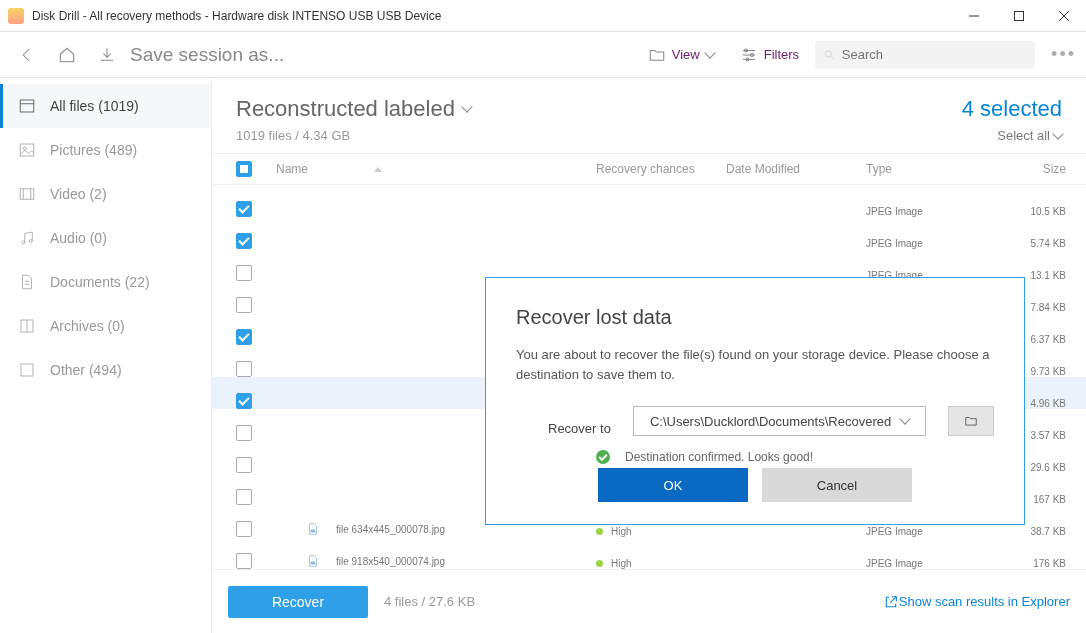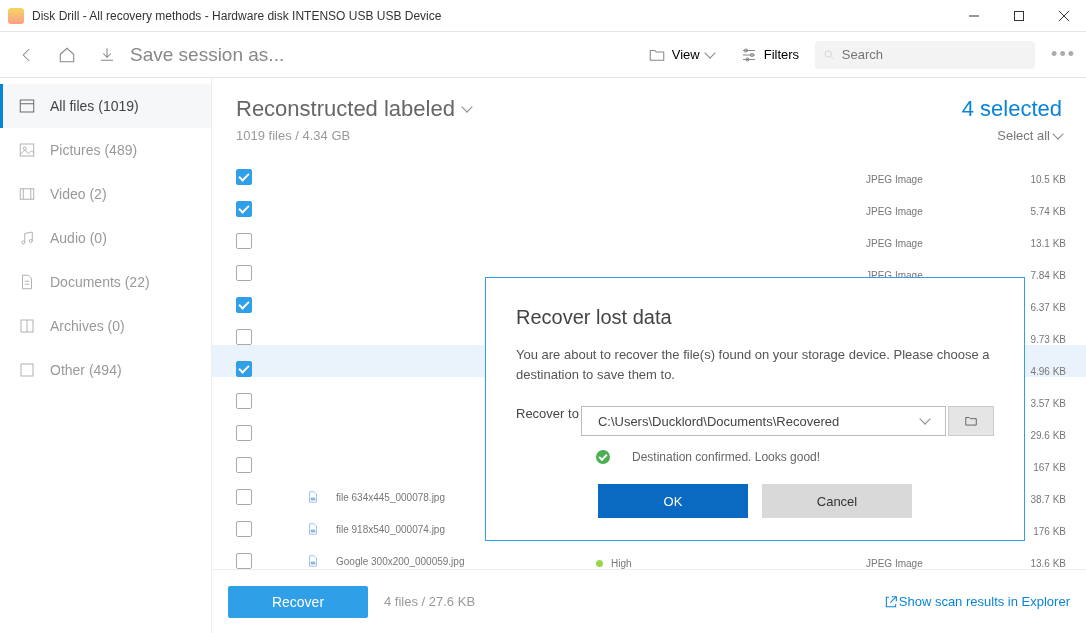--- a/index.html
+++ b/index.html
@@ -10,21 +10,21 @@
 .titlebar .title { flex: 1; font-size: 12px; color: #333; }
 .win-controls { display: flex; }
 .win-btn { width: 45px; height: 32px; display: flex; align-items: center; justify-content: center; cursor: pointer; }
 .win-btn svg { width: 10px; height: 10px; stroke: #333; fill: none; stroke-width: 1; }
 
 .toolbar { height: 46px; display: flex; align-items: center; padding: 0 10px; border-bottom: 1px solid #e5e5e5; color: #888; gap: 6px; }
 .tbtn { width: 34px; height: 34px; display: flex; align-items: center; justify-content: center; cursor: pointer; border-radius: 3px; }
 .tbtn svg, .tool-item svg { width: 18px; height: 18px; stroke: #888; fill: none; stroke-width: 1.4; }
 .save-label { font-size: 19px; color: #888; cursor: pointer; }
 .toolbar .spacer { flex: 1; }
-.tool-item { display: flex; align-items: center; gap: 6px; padding: 0 10px; cursor: pointer; font-size: 13px; color: #000000; }
+.tool-item { display: flex; align-items: center; gap: 6px; padding: 0 10px; cursor: pointer; font-size: 13px; color: #701a75; }
 .search-box { width: 220px; height: 28px; border-radius: 4px; background: #f3f3f3; display: flex; align-items: center; padding: 0 8px; }
 .search-box input { border: none; background: transparent; outline: none; width: 100%; font-size: 13px; color: #666; }
 .more-btn { margin-left: 10px; color: #aaa; letter-spacing: 2px; font-size: 18px; cursor: pointer; }
 
 .content { display: flex; height: calc(100% - 78px); }
 
 .sidebar { width: 212px; border-right: 1px solid #eee; padding-top: 6px; }
 .side-item { height: 44px; display: flex; align-items: center; padding: 0 18px; gap: 14px; font-size: 14px; color: #999; cursor: pointer; }
 .side-item.active { color: #444; background: #f5f7f8; border-left: 3px solid #0a84d6; padding-left: 15px; }
 .side-item svg { width: 18px; height: 18px; stroke: #b0b0b0; fill: none; stroke-width: 1.3; }
@@ -59,25 +59,25 @@
 .dot { width: 7px; height: 7px; border-radius: 50%; background: #9ad64a; display: inline-block; margin-right: 8px; }
 
 .bottom-bar { height: 64px; border-top: 1px solid #eee; display: flex; align-items: center; padding: 0 16px; gap: 16px; }
 .recover-btn { width: 140px; height: 32px; background: #2f9fe8; color: #fff; border: none; border-radius: 2px; font-size: 14px; cursor: pointer; }
 .bottom-info { color: #999; font-size: 13px; flex: 1; }
 .explorer-link { color: #0a84d6; font-size: 13px; cursor: pointer; display: flex; align-items: center; gap: 0; }
 
 .modal { position: absolute; left: 273px; top: 199px; width: 540px; background: #fff; border: 1px solid #2f9fe8; padding: 28px 30px 22px 30px; z-index: 50; }
 .modal h2 { font-size: 20px; font-weight: 400; color: #444; margin-bottom: 16px; }
 .modal p { font-size: 13px; color: #555; margin-bottom: 22px; line-height: 1.5; }
-.dest-row { display: flex; align-items: flex-start; gap: 2px; margin-bottom: 14px; }
+.dest-row { display: flex; align-items: flex-end; gap: 22px; margin-bottom: 14px; margin-left: 32px; }
 .dest-row label { font-size: 13px; color: #444; }
 .dest-select { flex: 1; height: 30px; border: 1px solid #bbb; display: flex; align-items: center; justify-content: space-between; padding: 0 16px; font-size: 13px; color: #444; cursor: pointer; }
 .browse-btn { width: 46px; height: 30px; background: #e5e5e5; border: 1px solid #ccc; display: flex; align-items: center; justify-content: center; cursor: pointer; }
-.confirm-row { display: flex; gap: 22px; font-size: 12px; color: #666; margin-left: 80px; margin-bottom: 20px; }
+.confirm-row { display: flex; gap: 15px; font-size: 12px; color: #666; margin-left: 80px; margin-bottom: 4px; }
 .check-circle { width: 14px; height: 14px; border-radius: 50%; background: #4caf50; display: flex; align-items: center; justify-content: center; }
 .check-circle::after { content: ""; width: 6px; height: 3px; border: 2px solid #fff; border-top: none; border-right: none; transform: rotate(-45deg); margin-top: -1px; }
 .modal-btns { display: flex; justify-content: center; gap: 14px; }
 .mbtn { width: 150px; height: 34px; border: none; font-size: 13px; cursor: pointer; }
 .mbtn.ok { background: #0a69c0; color: #fff; }
 .mbtn.cancel { background: #d9d9d9; color: #333; }
 .chev { display:inline-block; width:8px; height:8px; border:1.5px solid #888; border-top:none; border-left:none; transform:rotate(45deg); margin-top:-4px;}
 .sort-up{width:0;height:0;border-left:4px solid transparent;border-right:4px solid transparent;border-bottom:5px solid #ccc; margin-left:60px;}
 </style>
 </head>
@@ -220,20 +220,33 @@
       </div>
       <div class="mh-right">
         <div class="sel-count">4 selected</div>
         <div class="select-all">
           <span>Select all</span>
           <span class="chev"></span>
         </div>
       </div>
     </div>
 
+    <div class="table-head">
+      <div class="col-chk">
+          <span class="chk mixed"></span>
+        </div>
+      <div class="col-name">
+          <span>Name</span>
+          <span class="sort-up"></span>
+        </div>
+      <div class="col-rec">Recovery chances</div>
+      <div class="col-date">Date Modified</div>
+      <div class="col-type">Type</div>
+      <div class="col-size">Size</div>
+    </div>
 
     <div class="rows" id="rows">
         <div class="row">
           <div class="col-chk">
             <span class="chk checked"></span>
           </div>
           <div class="col-name"></div>
           <div class="col-rec"></div>
           <div class="col-date"></div>
           <div class="col-type">JPEG Image</div>

